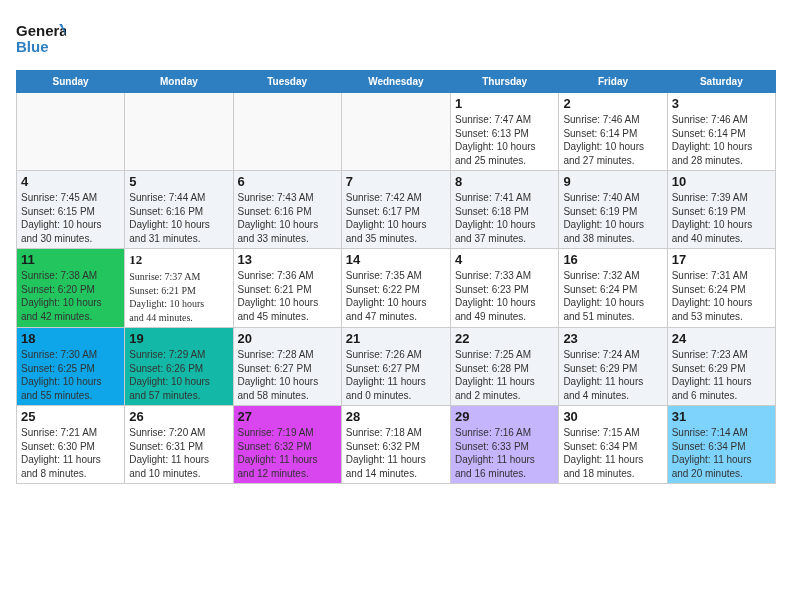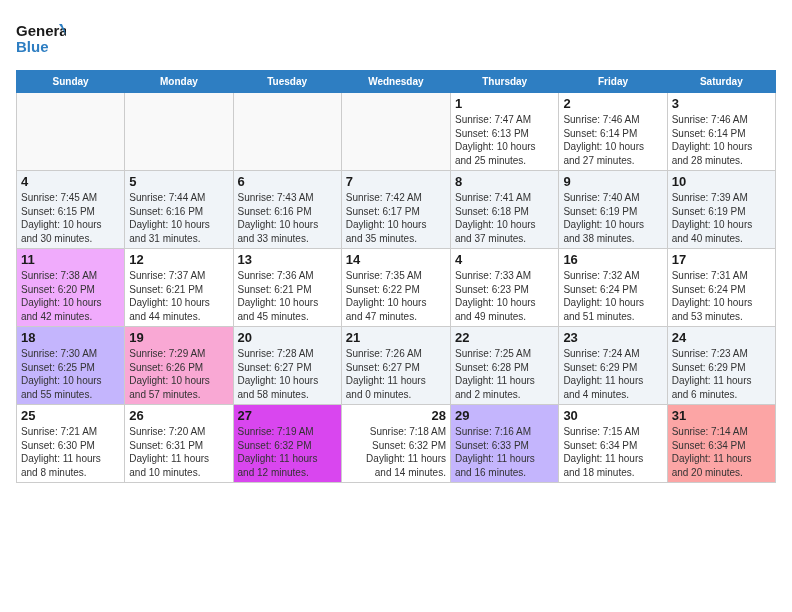--- a/index.html
+++ b/index.html
@@ -155,25 +155,25 @@
         <td style="background-color: rgb(240, 244, 248);">
           <div class="date-num">9</div>
           <div class="cell-info">Sunrise: 7:40 AM<br>Sunset: 6:19 PM<br>Daylight: 10 hours<br>and 38 minutes.</div>
         </td>
         <td style="background-color: rgb(240, 244, 248);">
           <div class="date-num">10</div>
           <div class="cell-info">Sunrise: 7:39 AM<br>Sunset: 6:19 PM<br>Daylight: 10 hours<br>and 40 minutes.</div>
         </td>
       </tr>
       <tr>
-        <td style="background-color: #f0abfc;">
+        <td style="background-color: #22c55e;">
           <div class="date-num">11</div>
           <div class="cell-info">Sunrise: 7:38 AM<br>Sunset: 6:20 PM<br>Daylight: 10 hours<br>and 42 minutes.</div>
         </td>
-        <td style="background-color: rgb(255, 255, 255);">
+        <td style="background-color: rgb(255, 255, 255); font-family: Liberation Serif, serif;">
           <div class="date-num">12</div>
           <div class="cell-info">Sunrise: 7:37 AM<br>Sunset: 6:21 PM<br>Daylight: 10 hours<br>and 44 minutes.</div>
         </td>
         <td style="background-color: rgb(255, 255, 255); border-radius: 27px;">
           <div class="date-num">13</div>
           <div class="cell-info">Sunrise: 7:36 AM<br>Sunset: 6:21 PM<br>Daylight: 10 hours<br>and 45 minutes.</div>
         </td>
         <td style="background-color: rgb(255, 255, 255);">
           <div class="date-num">14</div>
           <div class="cell-info">Sunrise: 7:35 AM<br>Sunset: 6:22 PM<br>Daylight: 10 hours<br>and 47 minutes.</div>
@@ -185,25 +185,25 @@
         <td style="background-color: rgb(255, 255, 255); border-radius: 15px;">
           <div class="date-num">16</div>
           <div class="cell-info">Sunrise: 7:32 AM<br>Sunset: 6:24 PM<br>Daylight: 10 hours<br>and 51 minutes.</div>
         </td>
         <td style="background-color: rgb(255, 255, 255);">
           <div class="date-num">17</div>
           <div class="cell-info">Sunrise: 7:31 AM<br>Sunset: 6:24 PM<br>Daylight: 10 hours<br>and 53 minutes.</div>
         </td>
       </tr>
       <tr>
-        <td style="background-color: #c4b5fd;">
+        <td style="background-color: #0ea5e9;">
           <div class="date-num">18</div>
           <div class="cell-info">Sunrise: 7:30 AM<br>Sunset: 6:25 PM<br>Daylight: 10 hours<br>and 55 minutes.</div>
         </td>
-        <td style="background-color: #f9a8d4;">
+        <td style="background-color: #14b8a6;">
           <div class="date-num">19</div>
           <div class="cell-info">Sunrise: 7:29 AM<br>Sunset: 6:26 PM<br>Daylight: 10 hours<br>and 57 minutes.</div>
         </td>
         <td style="background-color: rgb(240, 244, 248);">
           <div class="date-num">20</div>
           <div class="cell-info">Sunrise: 7:28 AM<br>Sunset: 6:27 PM<br>Daylight: 10 hours<br>and 58 minutes.</div>
         </td>
         <td style="background-color: rgb(240, 244, 248); margin-left: 12px;">
           <div class="date-num">21</div>
           <div class="cell-info">Sunrise: 7:26 AM<br>Sunset: 6:27 PM<br>Daylight: 11 hours<br>and 0 minutes.</div>
@@ -227,31 +227,31 @@
           <div class="cell-info">Sunrise: 7:21 AM<br>Sunset: 6:30 PM<br>Daylight: 11 hours<br>and 8 minutes.</div>
         </td>
         <td style="background-color: rgb(255, 255, 255);">
           <div class="date-num">26</div>
           <div class="cell-info">Sunrise: 7:20 AM<br>Sunset: 6:31 PM<br>Daylight: 11 hours<br>and 10 minutes.</div>
         </td>
         <td style="background-color: #d946ef; margin-left: 48px;">
           <div class="date-num">27</div>
           <div class="cell-info">Sunrise: 7:19 AM<br>Sunset: 6:32 PM<br>Daylight: 11 hours<br>and 12 minutes.</div>
         </td>
-        <td style="background-color: rgb(255, 255, 255); text-align: right;">
+        <td style="background-color: rgb(255, 255, 255);">
           <div class="date-num">28</div>
           <div class="cell-info">Sunrise: 7:18 AM<br>Sunset: 6:32 PM<br>Daylight: 11 hours<br>and 14 minutes.</div>
         </td>
         <td style="background-color: #c4b5fd;">
           <div class="date-num">29</div>
           <div class="cell-info">Sunrise: 7:16 AM<br>Sunset: 6:33 PM<br>Daylight: 11 hours<br>and 16 minutes.</div>
         </td>
         <td style="background-color: rgb(255, 255, 255);">
           <div class="date-num">30</div>
           <div class="cell-info">Sunrise: 7:15 AM<br>Sunset: 6:34 PM<br>Daylight: 11 hours<br>and 18 minutes.</div>
         </td>
-        <td style="background-color: #fca5a5;">
+        <td style="background-color: #7dd3fc;">
           <div class="date-num">31</div>
           <div class="cell-info">Sunrise: 7:14 AM<br>Sunset: 6:34 PM<br>Daylight: 11 hours<br>and 20 minutes.</div>
         </td>
       </tr>
     </tbody>
 </table>
 
 </body></html>

